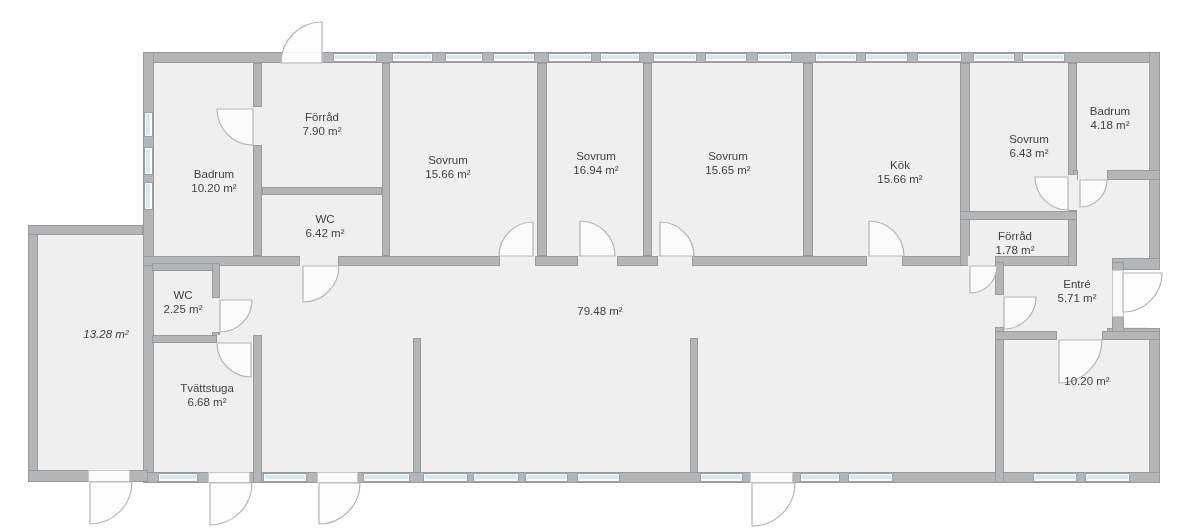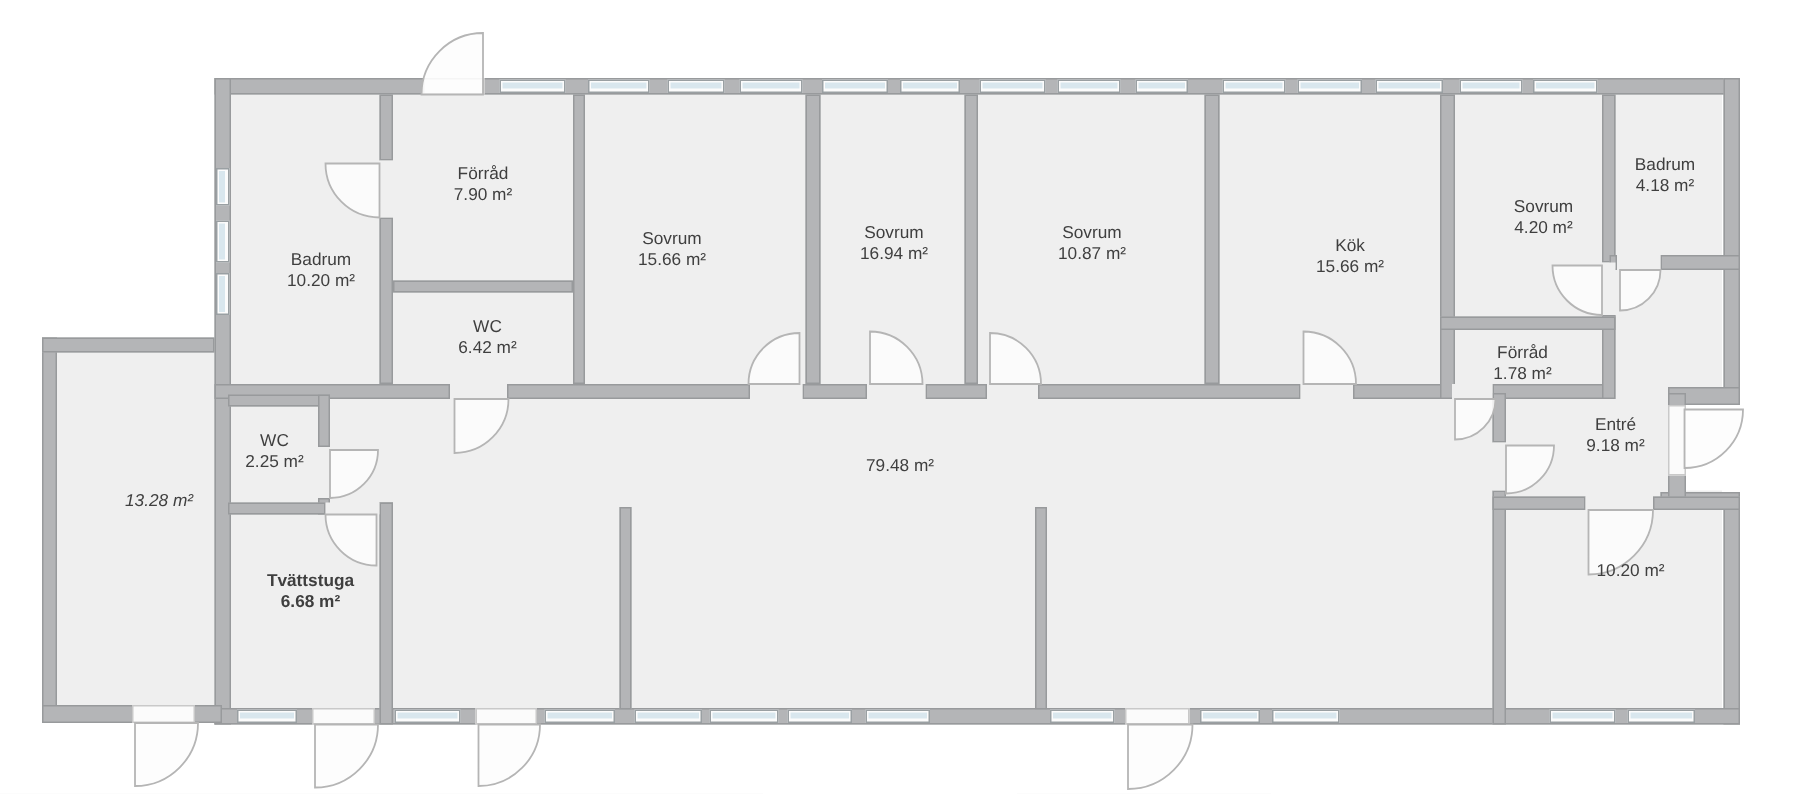--- a/index.html
+++ b/index.html
@@ -209,52 +209,52 @@
     <div class="room-label" style="left: 448px; top: 167px;">
       <div>Sovrum</div>
       <div>15.66 m²</div>
     </div>
     <div class="room-label" style="left: 596px; top: 163px;">
       <div>Sovrum</div>
       <div>16.94 m²</div>
     </div>
     <div class="room-label" style="left: 728px; top: 163px;">
       <div>Sovrum</div>
-      <div>10.87 m²</div>
+      <div>15.65 m²</div>
     </div>
     <div class="room-label" style="left: 900px; top: 172px;">
       <div>Kök</div>
       <div>15.66 m²</div>
     </div>
     <div class="room-label" style="left: 1029px; top: 146px;">
       <div>Sovrum</div>
-      <div>4.20 m²</div>
+      <div>6.43 m²</div>
     </div>
     <div class="room-label" style="left: 1110px; top: 118px;">
       <div>Badrum</div>
       <div>4.18 m²</div>
     </div>
     <div class="room-label" style="left: 1015px; top: 243px;">
       <div>Förråd</div>
       <div>1.78 m²</div>
     </div>
     <div class="room-label" style="left: 1077px; top: 291px;">
       <div>Entré</div>
-      <div>9.18 m²</div>
+      <div>5.71 m²</div>
     </div>
     <div class="room-label" style="left: 600px; top: 312px;">
       <div>79.48 m²</div>
     </div>
     <div class="room-label" style="left: 106px; top: 335px; font-style: italic;">
       <div>13.28 m²</div>
     </div>
     <div class="room-label" style="left: 183px; top: 302px;">
       <div>WC</div>
       <div>2.25 m²</div>
     </div>
-    <div class="room-label" style="left: 207px; top: 395px; font-weight: bold;">
+    <div class="room-label" style="left: 207px; top: 395px;">
       <div>Tvättstuga</div>
       <div>6.68 m²</div>
     </div>
     <div class="room-label" style="left: 1087px; top: 382px;">
       <div>10.20 m²</div>
     </div>
   </div>
 
 </body></html>

